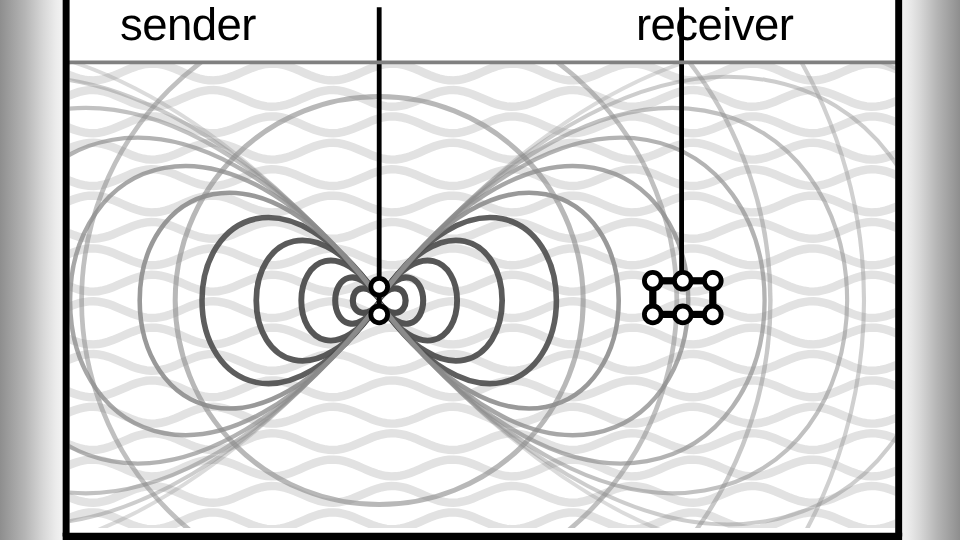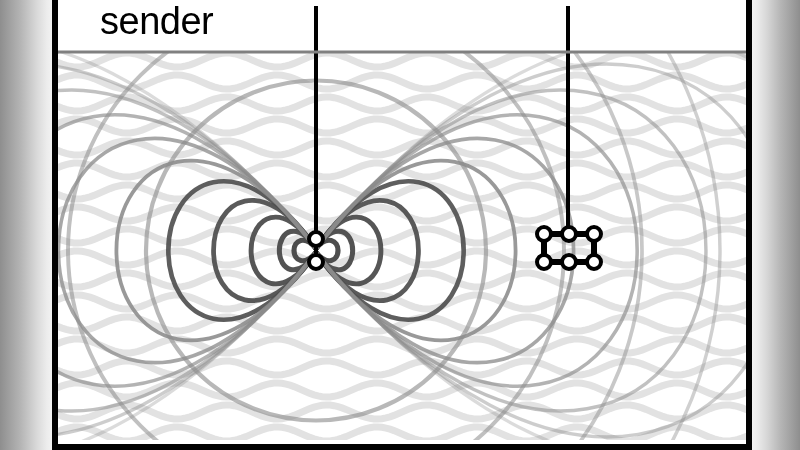--- a/index.html
+++ b/index.html
@@ -149,14 +149,15 @@
       <line id="separator" stroke="#808080" stroke-width="3" x1="3" y1="52" x2="697" y2="52"></line>
 
       <g id="frame-border">
         <line id="border-left" stroke="#000000" stroke-width="6" x1="3" y1="0" x2="3" y2="447"></line>
         <line id="border-right" stroke="#000000" stroke-width="6" x1="697" y1="0" x2="697" y2="447"></line>
         <line id="border-bottom" stroke="#000000" stroke-width="6" x1="0" y1="447" x2="700" y2="447"></line>
       </g>
     </svg>
 
     <div class="label" id="label-sender">sender</div>
+    <div class="label" id="label-receiver">receiver</div>
   </div>
 </div>
 
 </body></html>

